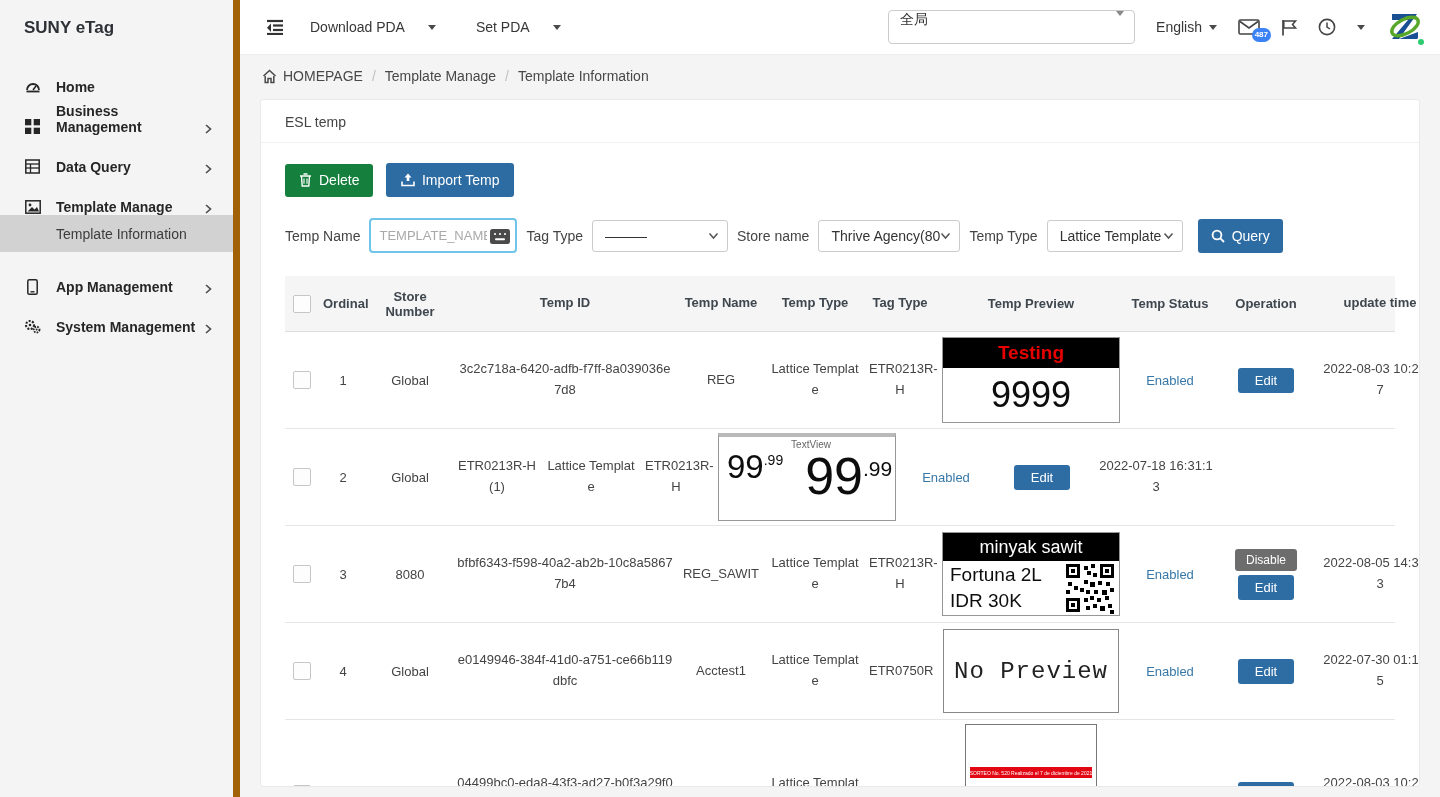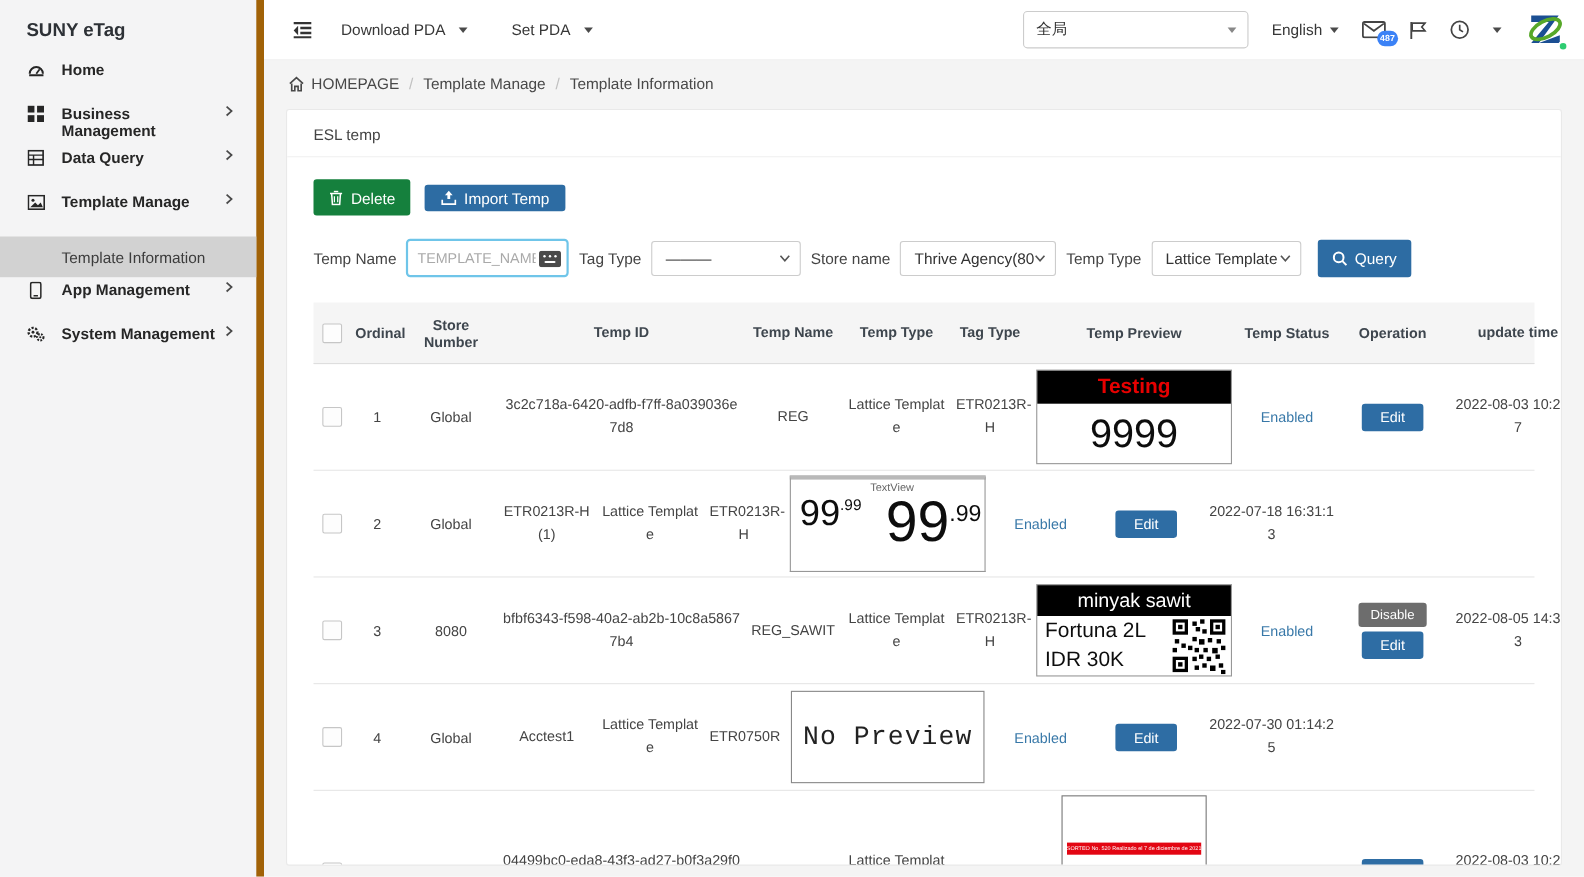--- a/index.html
+++ b/index.html
@@ -2,53 +2,53 @@
 <html><head>
 <meta charset="utf-8">
 <style>
   * { box-sizing: border-box; margin: 0; padding: 0; }
   html,body { width:1440px; height:797px; overflow:hidden; }
   body { font-family:"Liberation Sans", sans-serif; background:#f4f4f4; position:relative; color:#444; }
 
   
   .sidebar { position:absolute; left:0; top:0; width:240px; height:797px; background:#f4f4f5; border-right:7px solid #a16207; z-index:5; }
   .brand { height:55px; display:flex; align-items:center; padding-left:24px; font-size:17px; font-weight:bold; color:#2d3136; }
-  .nav-item { height:40px; display:flex; align-items:flex-start; padding:0 20px 0 24px; font-size:14px; font-weight:700; color:#262626; cursor:pointer; }
+  .nav-item { height:40px; display:flex; align-items:flex-end; padding:0 20px 0 24px; font-size:14px; font-weight:700; color:#262626; cursor:pointer; }
   .nav-item .nicon { width:17px; height:17px; margin-right:15px; flex:none; display:flex; align-items:center; justify-content:center; }
   .nav-item .chev { margin-left:auto; display:flex; }
   .sub-item { height:37px; display:flex; align-items:center; padding-left:56px; font-size:14px; color:#3c3c3c; cursor:pointer; }
   .sub-item.active { background:#d2d2d2; }
 
   
   .main { position:absolute; left:240px; top:0; width:1200px; height:797px; }
   .navbar { height:55px; background:#fff; border-bottom:1px solid #ececec; display:flex; align-items:center; padding:0 16px 0 26px; }
   .toggle-btn { margin-right:26px; cursor:pointer; display:flex; }
-  .nav-link { display:flex; align-items:center; gap:12px; font-size:14px; color:#373737; margin-right:40px; cursor:pointer; }
+  .nav-link { display:flex; align-items:center; gap:23px; font-size:14px; color:#373737; margin-right:40px; cursor:pointer; }
   .caret { width:0; height:0; border-left:4px solid transparent; border-right:4px solid transparent; border-top:5px solid #4a4a4a; }
   .nav-right { margin-left:auto; display:flex; align-items:center; gap:21px; }
-  .scope-select { width:205px; height:34px; border:1px solid #ccc; border-radius:4px; background:#fff; display:flex; align-items:center; justify-content:space-between; padding:0 10px 0 11px; font-size:14px; color:#333; cursor:pointer; }
+  .scope-select { width:247px; height:34px; border:1px solid #ccc; border-radius:4px; background:#fff; display:flex; align-items:flex-start; justify-content:space-between; padding:0 10px 0 11px; font-size:14px; color:#333; cursor:pointer; }
   .scope-caret { width:0; height:0; border-left:4px solid transparent; border-right:4px solid transparent; border-top:5px solid #888; }
   .lang { display:flex; align-items:center; gap:7px; font-size:14px; color:#373737; cursor:pointer; }
   .icon-btn { position:relative; display:flex; cursor:pointer; }
   .badge { position:absolute; right:-11px; bottom:-7px; background:#3b82f6; color:#fff; font-size:8px; line-height:1; border-radius:9px; padding:3px 3px; min-width:18px; text-align:center; font-weight:700; }
   .avatar { width:38px; height:38px; position:relative; cursor:pointer; }
   .status-dot { position:absolute; right:-2px; bottom:-1px; width:10px; height:10px; border-radius:50%; background:#2ecc71; border:2px solid #fff; }
 
   
   .content { height:742px; padding:13px 20px 0 20px; }
   .breadcrumb { display:flex; align-items:center; font-size:14px; color:#484848; margin-bottom:15px; padding-left:2px; }
   .crumb { display:flex; align-items:center; gap:6px; cursor:pointer; }
   .crumb-sep { color:#c0c0c0; margin:0 9px; }
   .panel { background:#fff; border:1px solid #e9e9e9; border-radius:3px; height:688px; overflow:hidden; }
   .panel-header { padding:14px 24px 12px; font-size:14px; color:#444; border-bottom:1px solid #f1f1f1; }
   .panel-body { padding:20px 24px 0; }
 
   .btn { display:inline-flex; align-items:center; justify-content:center; gap:7px; border:none; border-radius:3px; color:#fff; font-size:14px; cursor:pointer; font-family:inherit; }
   .btn-delete { background:#15803d; height:33px; padding:0 14px; margin-right:8px; }
-  .btn-import { background:#2d6ca3; height:24px; padding:0 15px; }
+  .btn-import { background:#2d6ca3; height:34px; padding:0 15px; }
   .btn-query  { background:#2d6ca3; height:34px; padding:0 13px; margin-left:6px; }
 
   .filters { display:flex; align-items:center; margin-top:21px; font-size:14px; color:#444; }
   .f-label { margin-right:9px; white-space:nowrap; }
   .input-wrap { position:relative; width:148px; height:35px; border:2px solid #6fc5e9; border-radius:4px; background:#fff; display:flex; align-items:center; padding:0 28px 0 8px; margin-right:9px; }
   .input-wrap input { border:none; outline:none; width:100%; font-size:13px; color:#333; font-family:inherit; background:transparent; }
   .input-wrap input::placeholder { color:#a9a9a9; }
   .kbd-chip { position:absolute; right:5px; top:9px; cursor:pointer; display:flex; }
   .sel { height:32px; border:1px solid #ccc; border-radius:3px; background:#fff; display:flex; align-items:center; justify-content:space-between; padding:0 8px 0 12px; font-size:14px; color:#333; margin-right:9px; cursor:pointer; overflow:hidden; white-space:nowrap; }
   .sel .sv { overflow:hidden; text-overflow:clip; }
@@ -513,20 +513,21 @@
             </div>
             <div class="td c-time">2022-08-05 14:36:43</div>
           </div>
 
           <div class="tr tbody-row">
             <div class="td c-check">
                 <span class="checkbox"></span>
               </div>
             <div class="td c-ord">4</div>
             <div class="td c-store">Global</div>
+            <div class="td c-id">e0149946-384f-41d0-a751-ce66b119dbfc</div>
             <div class="td c-name">Acctest1</div>
             <div class="td c-type">Lattice Template</div>
             <div class="td c-tag">ETR0750R</div>
             <div class="td c-prev">
               <div class="pcard prev4">No Preview</div>
             </div>
             <div class="td c-status"><span class="status-txt">Enabled</span></div>
             <div class="td c-op">
                 <button class="btn btn-edit">Edit</button>
               </div>

